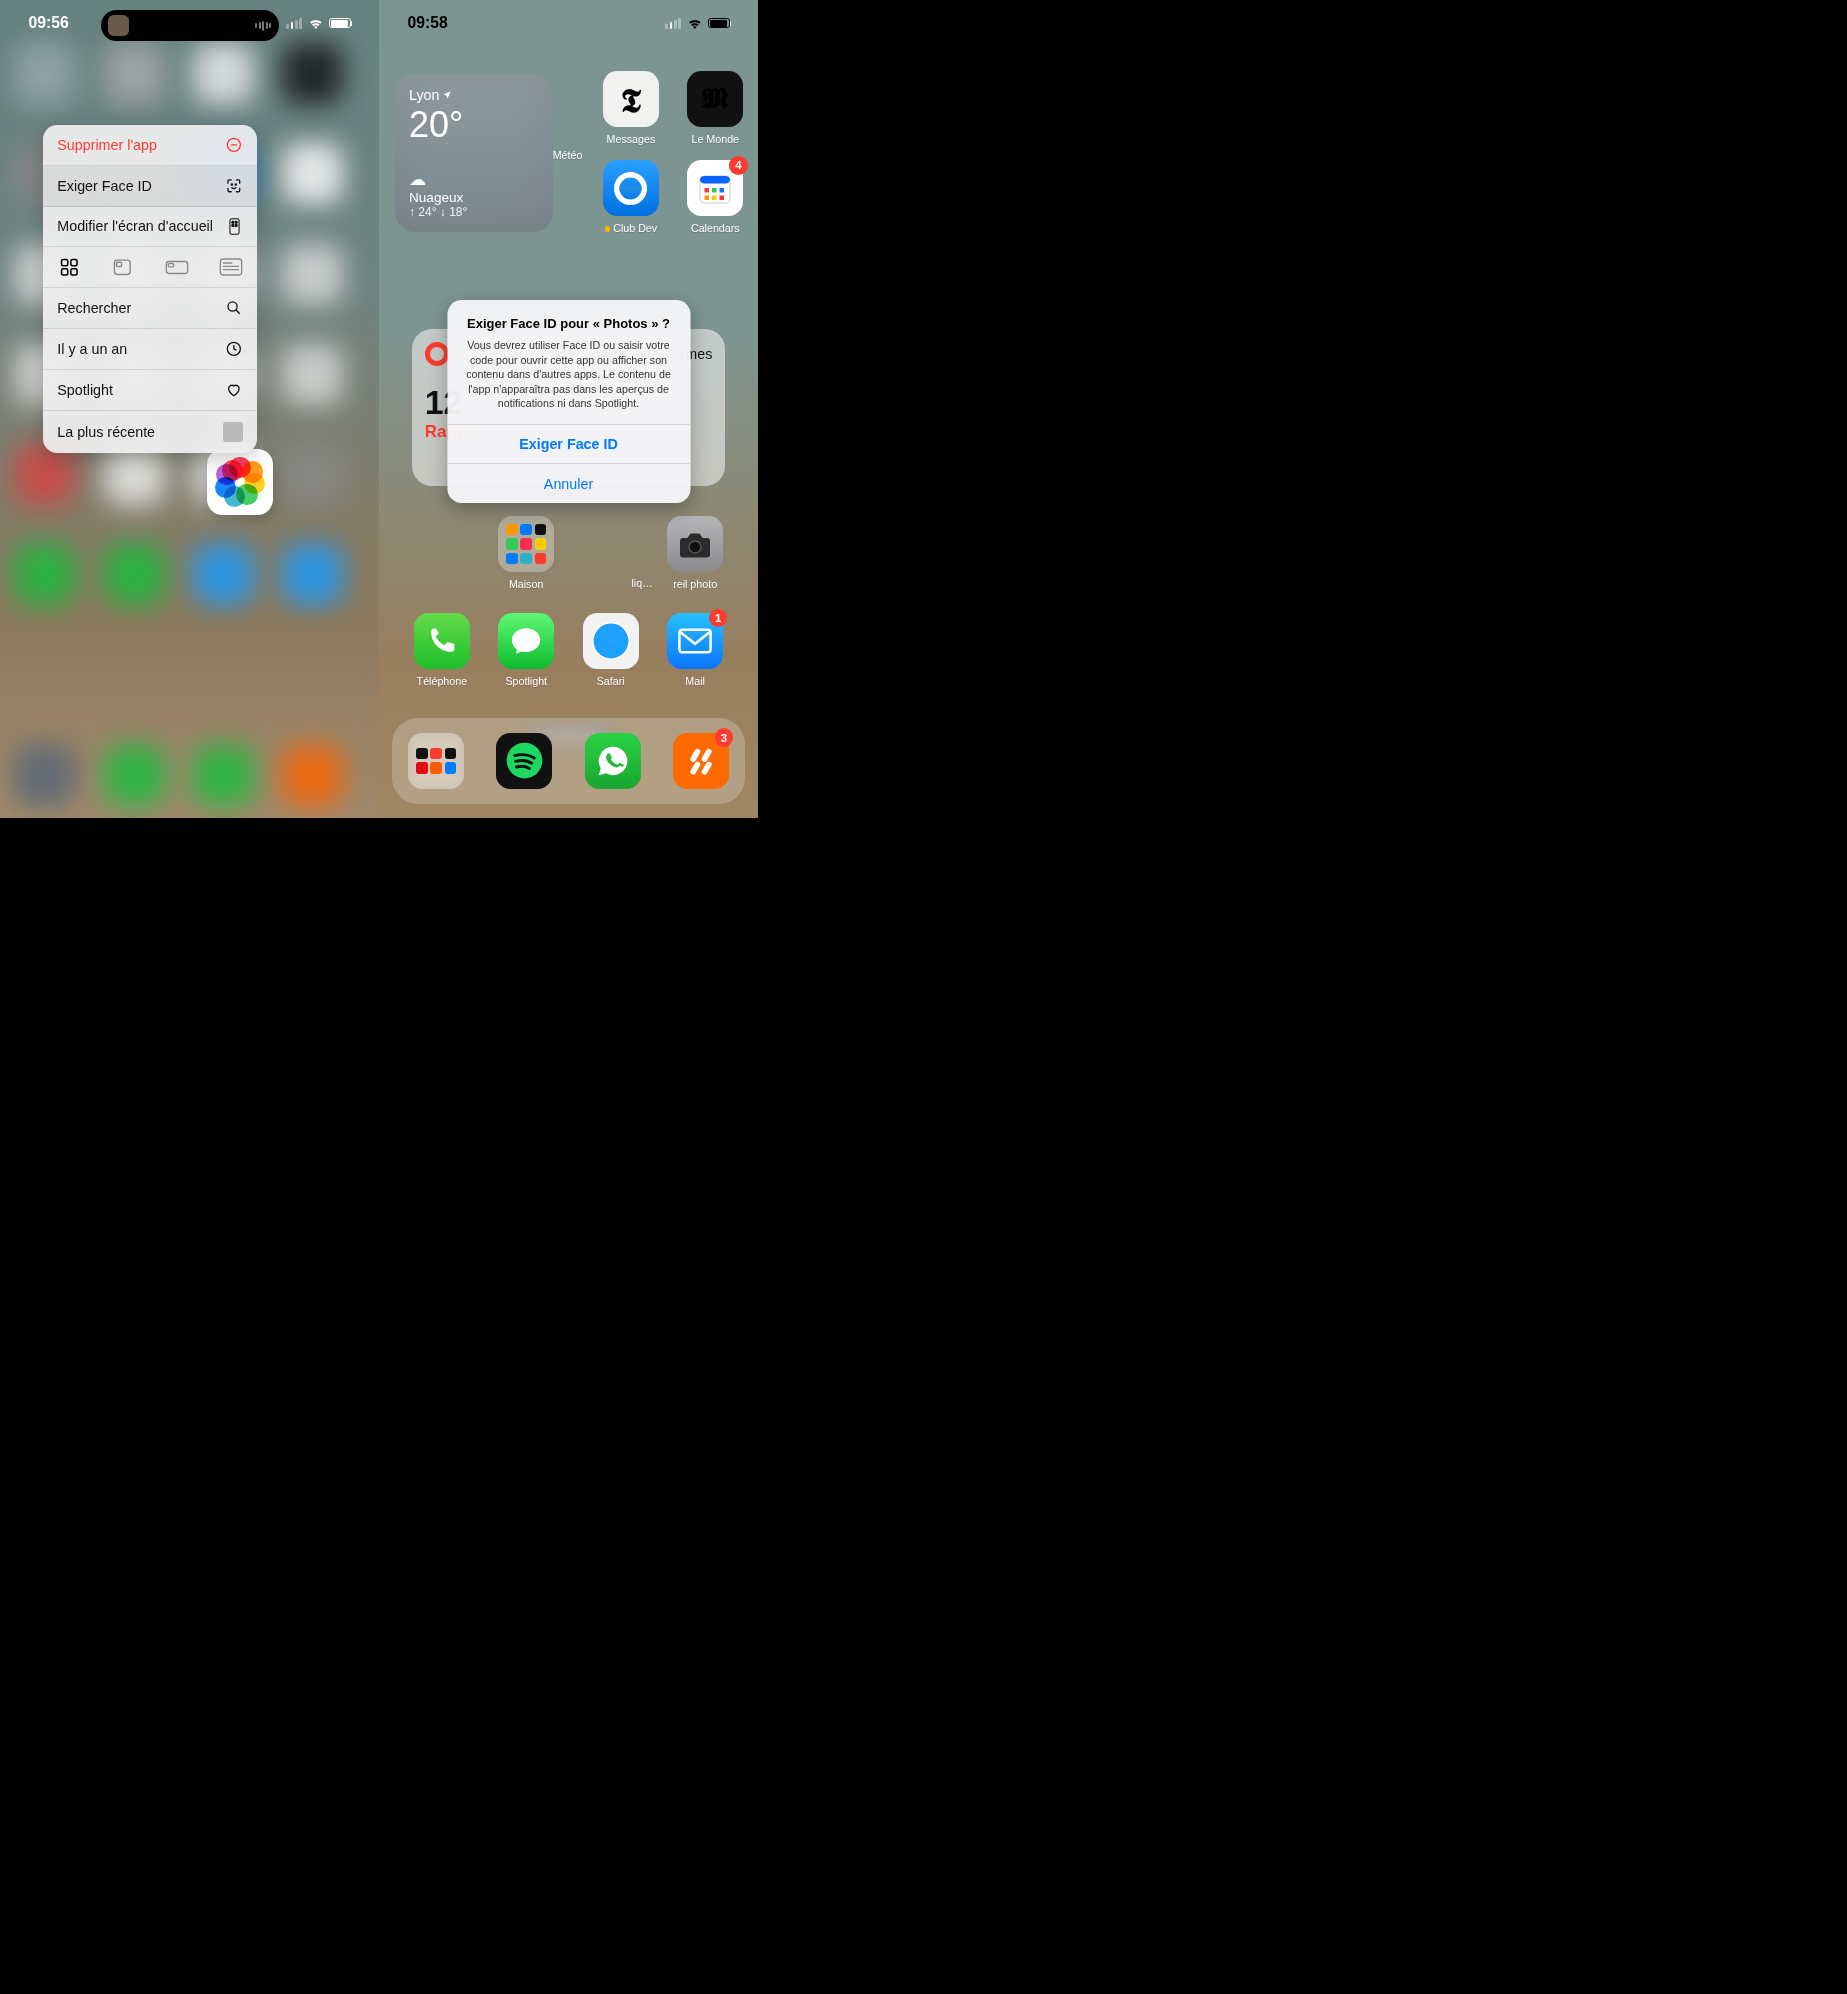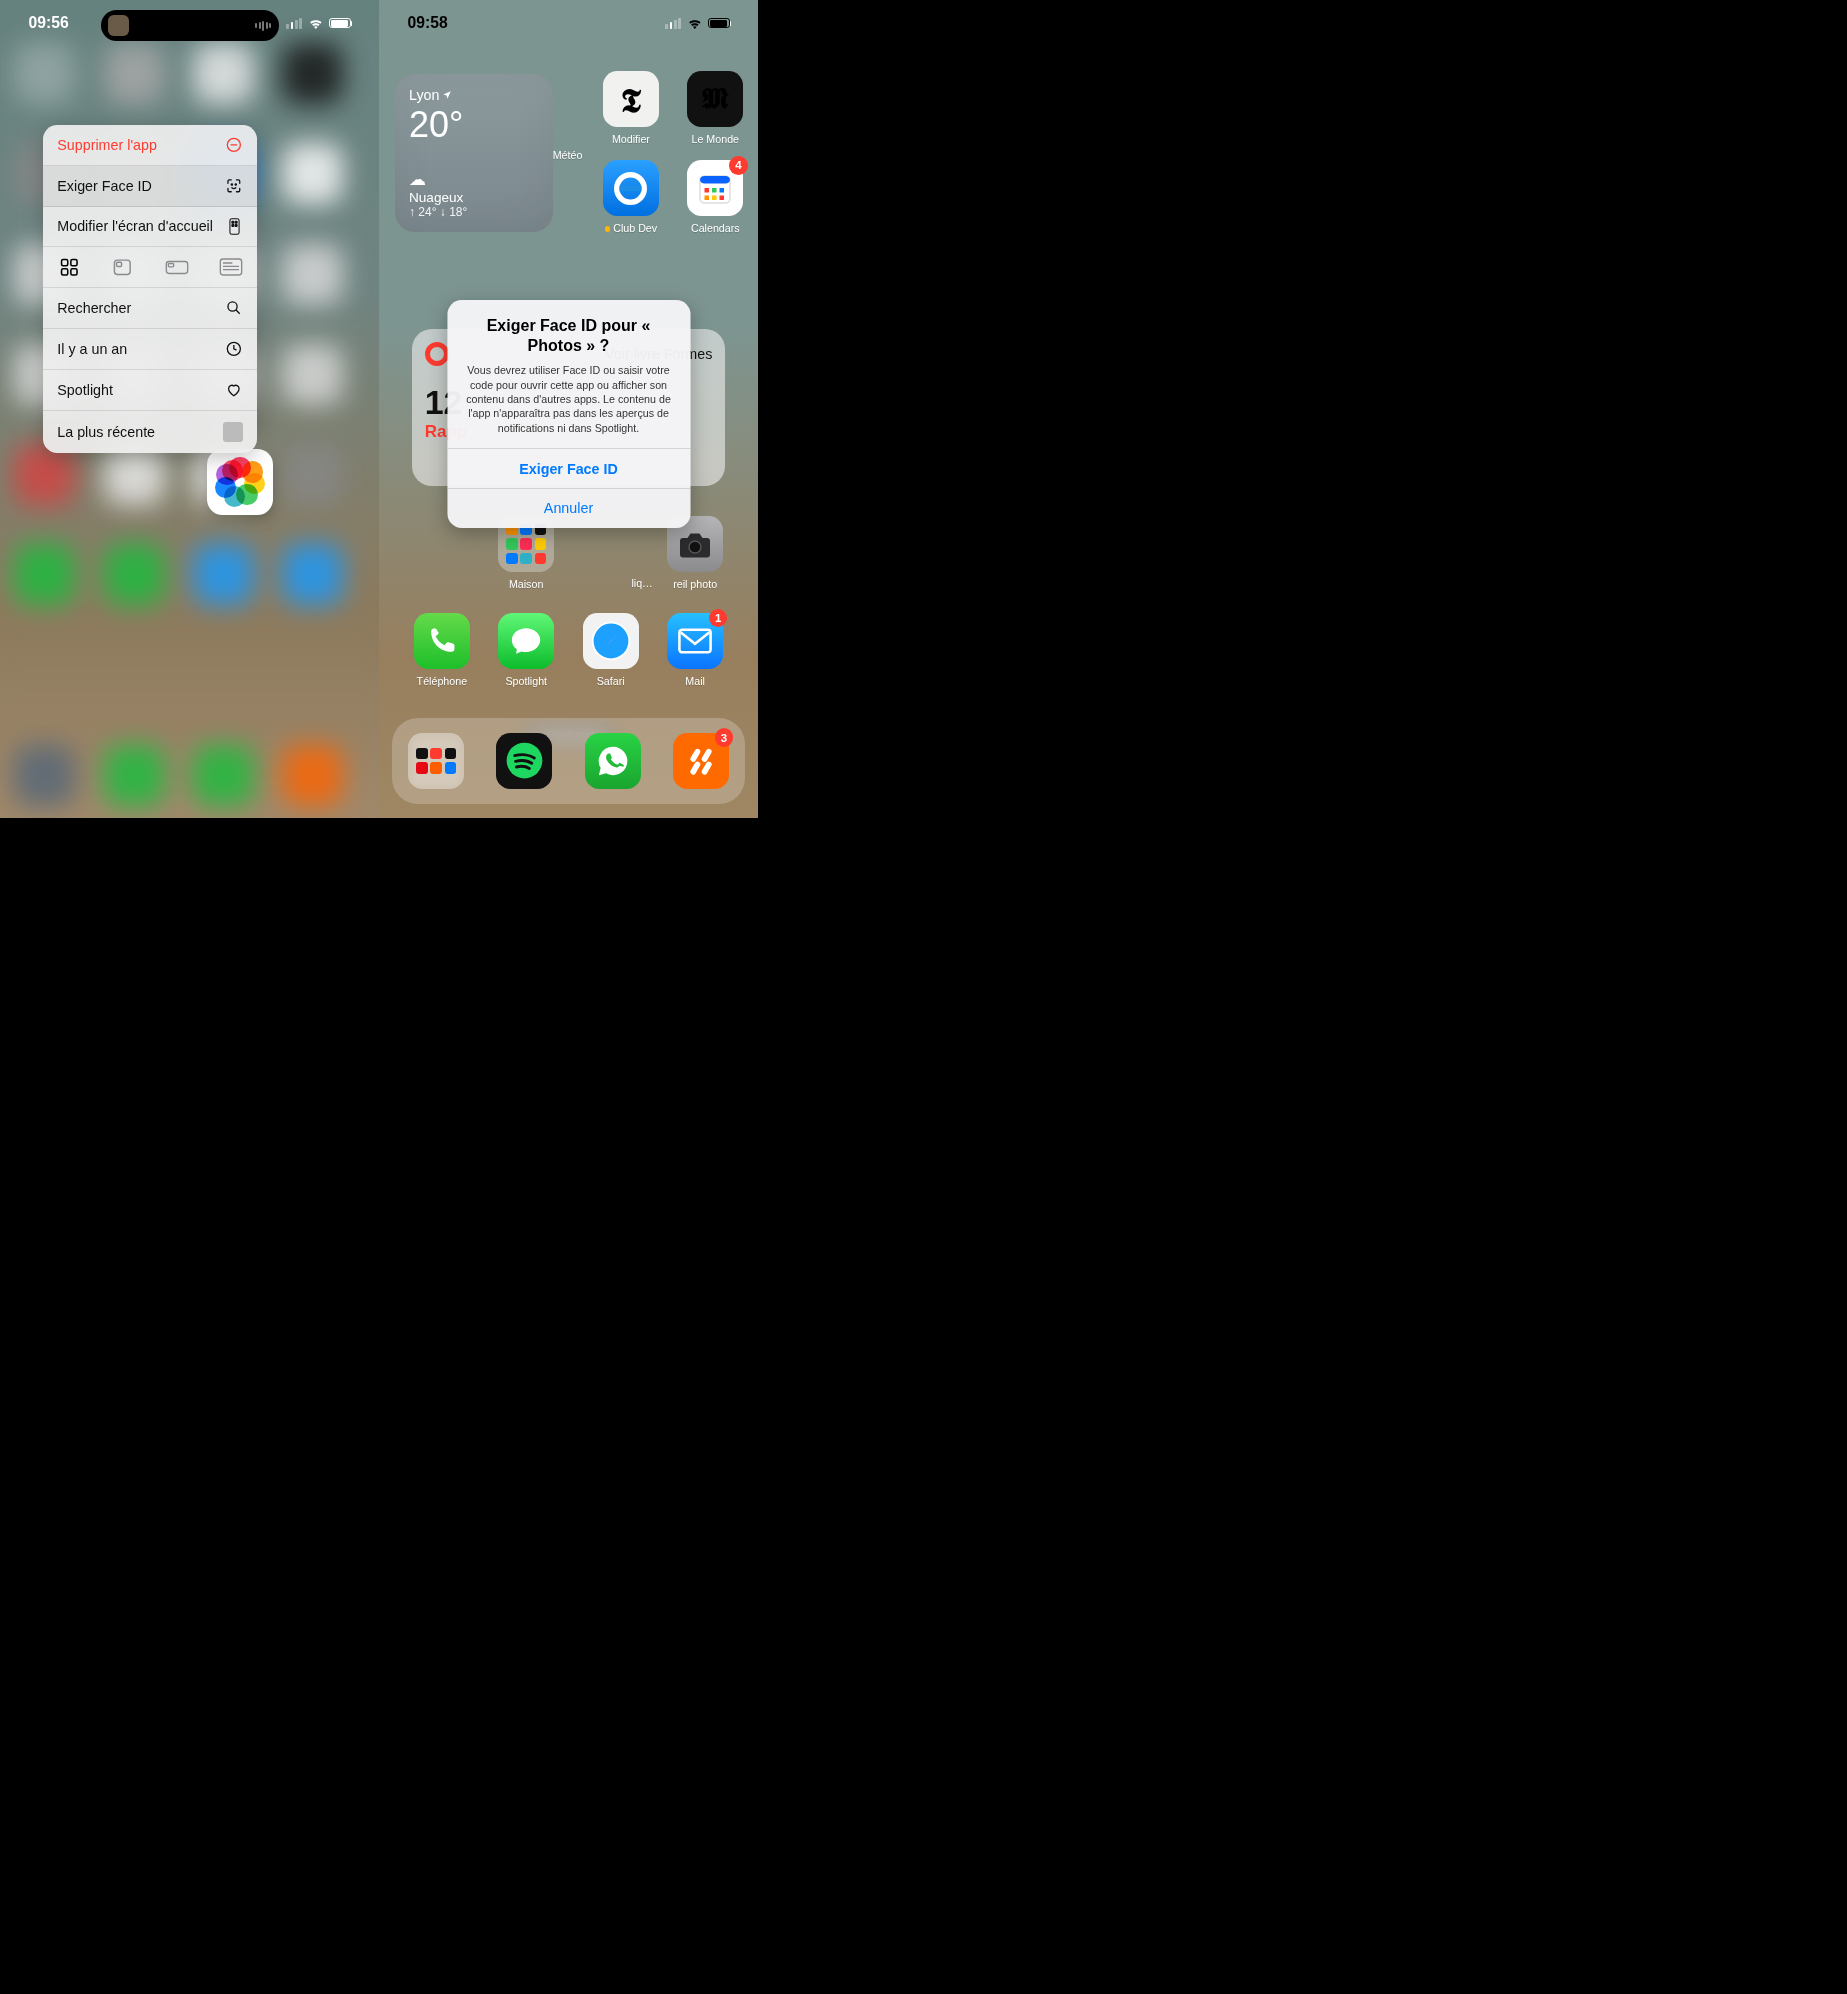--- a/index.html
+++ b/index.html
@@ -201,21 +201,21 @@
     backdrop-filter:blur(8.6px);
   }
   
   .alert{
     position:absolute; top:300px; left:50%; transform:translateX(-50%);
     width:243px; background:rgba(245,245,247,.96);
     border-radius:14.3px; z-index:300;
     box-shadow: 0 5.7px 20px rgba(0,0,0,.28);
     text-align:center; overflow:hidden;
   }
-  .alert .atitle{font-size:16px;font-weight:600;padding:15.7px 15.7px 2.9px;line-height:1.3;}
+  .alert .atitle{font-size:13px;font-weight:600;padding:15.7px 15.7px 2.9px;line-height:1.3;}
   .alert .abody{font-size:10.7px;color:#333;padding:2.9px 13px 13px; line-height:1.35;}
   .alert .abtn{
     border-top:0.7px solid rgba(0,0,0,.12);
     padding:11.4px; font-size:14.3px; color:#007aff;
   }
   .alert .abtn.bold{font-weight:600;}
   .alert .abtn:last-child{font-weight:400;}
   .clip{white-space:nowrap;overflow:hidden;text-overflow:ellipsis;}
 </style>
 </head>
@@ -431,21 +431,21 @@
             <div class="txt">Nuageux</div>
             <div class="range">↑ 24°  ↓ 18°</div>
           </div>
         </div>
         <div class="app-label">Météo</div>
       </div>
 
       <div style="display:grid;grid-template-columns:1fr 1fr;gap:15.7px 21.4px;">
         <div class="app">
           <div class="icon bg-white" style="font-family:'UnifrakturCook',serif;font-size:33px;">𝕿</div>
-          <div class="app-label">Modifier</div>
+          <div class="app-label">Messages</div>
         </div>
         <div class="app">
           <div class="icon bg-black" style="font-family:serif;">𝕸</div>
           <div class="app-label">Le Monde</div>
         </div>
         <div class="app">
           <div class="icon bg-blue">
             <svg width="33" height="33" viewBox="0 0 24 24" fill="#fff">
                 <circle cx="12" cy="12" r="10" fill="none" stroke="#fff" stroke-width="4"></circle>
                 <rect x="4" y="10" width="16" height="4" fill="#1b8de4"></rect>

